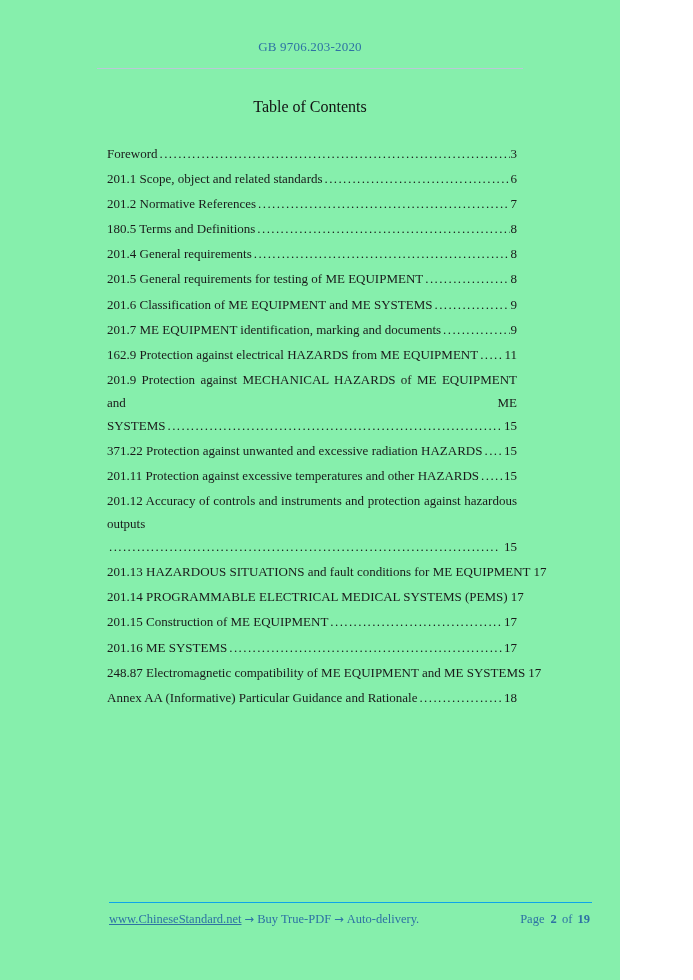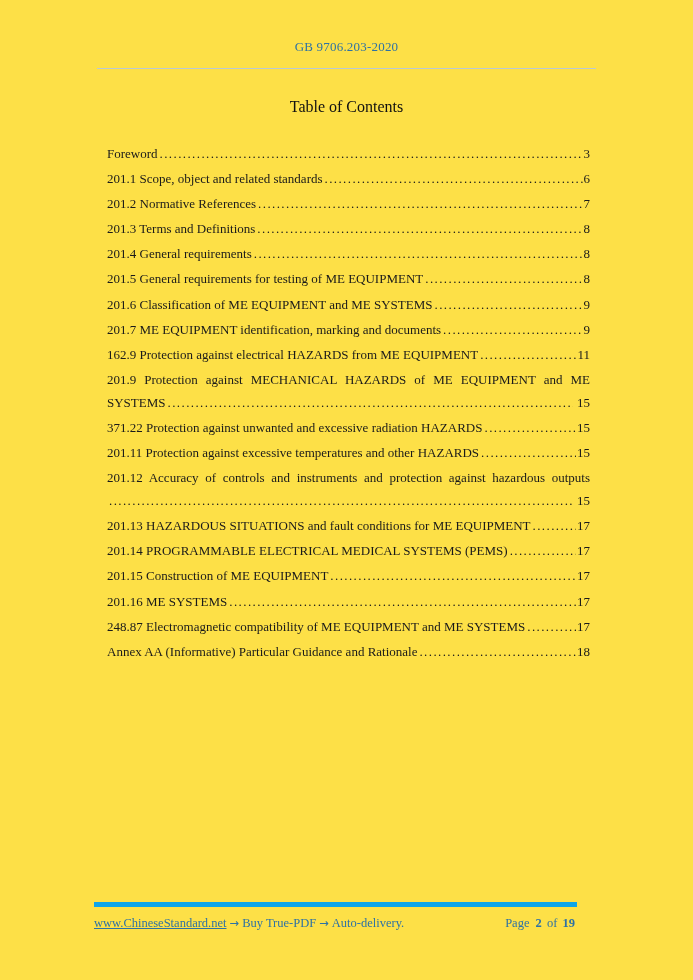--- a/index.html
+++ b/index.html
@@ -6,23 +6,23 @@
   * { margin: 0; padding: 0; box-sizing: border-box; }
   html, body { background: #ffffff; }
   body {
     font-family: "Liberation Serif", "DejaVu Serif", serif;
     width: 693px;
     height: 980px;
     position: relative;
     overflow: hidden;
   }
   .page {
-    width: 693px;
+    width: 620px;
     height: 980px;
-    background: #fde047;
+    background: #86efac;
     position: relative;
   }
 
   
   .header {
     padding-top: 39px;
     text-align: center;
   }
   .doc-number {
     font-size: 13px;
@@ -78,24 +78,24 @@
   }
   .toc-page {
     white-space: pre;
     flex: 0 0 auto;
     margin-left: 1px;
   }
 
   
   .footer {
     position: absolute;
-    left: 94px;
+    left: 109px;
     width: 483px;
     top: 902px;
-    border-top: 5px solid #0ea5e9;
+    border-top: 1px solid #0ea5e9;
   }
   .footer-content {
     padding-top: 9px;
     display: flex;
     justify-content: space-between;
     align-items: baseline;
     font-size: 12.5px;
     color: #2e72a4;
   }
   .footer-left { white-space: nowrap; }
@@ -152,21 +152,21 @@
       <div class="toc-row">
         <span class="toc-label">201.2 Normative References</span>
         <span class="toc-leader"></span>
         <span class="toc-page">7</span>
       </div>
     </div>
 
     <div class="toc-entry">
 
       <div class="toc-row">
-        <span class="toc-label">201.3 Terms and Definitions</span>
+        <span class="toc-label">180.5 Terms and Definitions</span>
         <span class="toc-leader"></span>
         <span class="toc-page">8</span>
       </div>
     </div>
 
     <div class="toc-entry">
 
       <div class="toc-row">
         <span class="toc-label">201.4 General requirements</span>
         <span class="toc-leader"></span>

